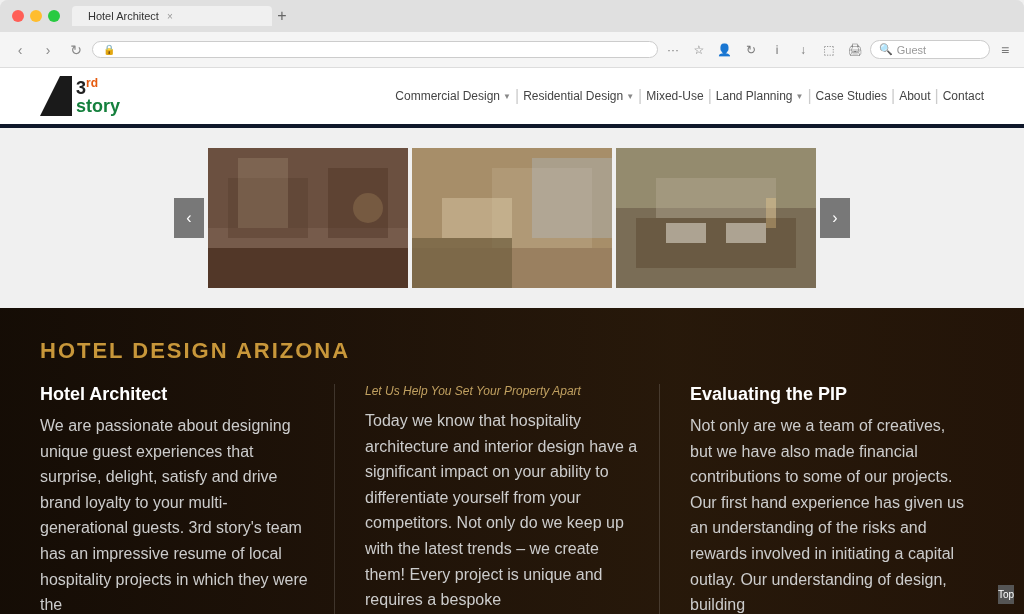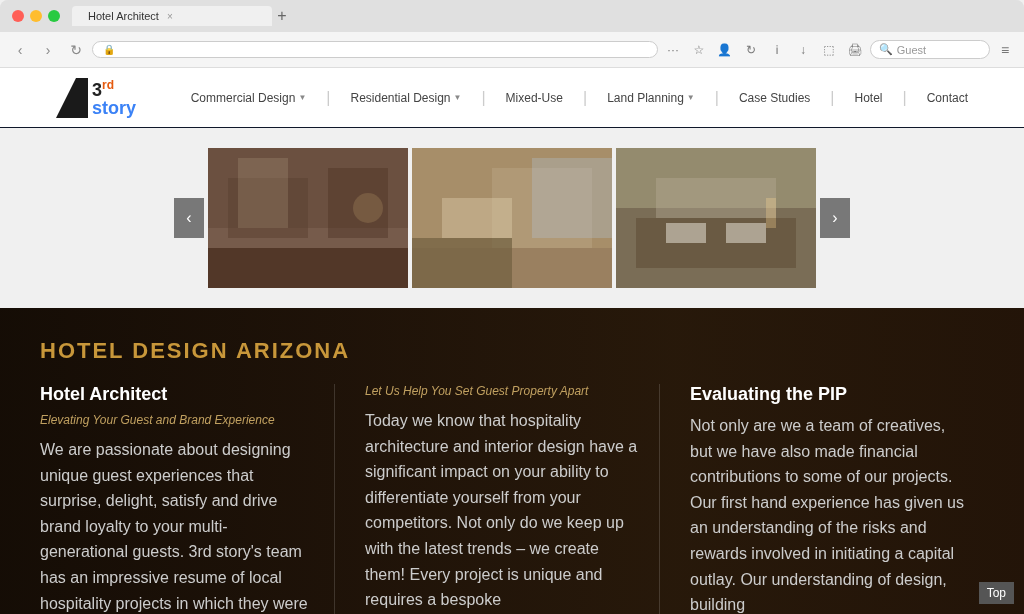--- a/index.html
+++ b/index.html
@@ -133,25 +133,25 @@
     
     .website {
       background: #fff;
       overflow: hidden;
       height: calc(614px - 68px);
     }
 
     
     .site-nav {
       background: #fff;
-      padding: 12px 56px;
+      padding: 12px 40px;
       display: flex;
       align-items: center;
       justify-content: space-between;
-      border-bottom: 1px solid #0f172a;
+      border-bottom: 4px solid #0f172a;
       height: 60px;
     }
     .logo {
       display: flex;
       align-items: center;
       gap: 4px;
     }
     .logo-icon {
       width: 32px;
       height: 40px;
@@ -159,25 +159,25 @@
       align-items: center;
       justify-content: center;
     }
     .logo-text {
       font-size: 18px;
       font-weight: bold;
       color: #222;
       line-height: 1;
     }
     .logo-text .rd { color: #e55a0e; font-size: 12px; vertical-align: super; }
-    .logo-text .story { display: block; font-size: 18px; color: #3b82f6; }
+    .logo-text .story { display: block; font-size: 18px; color: #15803d; }
     .nav-menu {
       display: flex;
       align-items: center;
-      gap: 20px;
+      gap: 4px;
       list-style: none;
     }
     .nav-menu li {
       font-size: 12px;
       color: #444;
       cursor: pointer;
       display: flex;
       align-items: center;
       gap: 3px;
     }
@@ -297,22 +297,22 @@
       z-index: 1;
     }
 
     
     .top-btn {
       position: absolute;
       bottom: 10px;
       right: 10px;
       background: #555;
       color: #fff;
-      font-size: 12px;
-      padding: 4px 8px;
+      font-size: 10px;
+      padding: 4px 0;
       cursor: pointer;
       z-index: 10;
     }
   </style>
 </head>
 <body>
 
 <div class="browser-chrome">
 
   <div class="browser-titlebar">
@@ -386,21 +386,21 @@
       <li>
         <span>Land Planning</span>
         <span class="nav-arrow">▼</span>
       </li>
       <span class="nav-divider">|</span>
       <li>
         <span>Case Studies</span>
       </li>
       <span class="nav-divider">|</span>
       <li>
-        <span>Hotel</span>
+        <span>About</span>
       </li>
       <span class="nav-divider">|</span>
       <li>
         <span>Contact</span>
       </li>
     </ul>
   </nav>
 
   <div class="carousel-section">
     <div class="carousel-wrapper">
@@ -449,27 +449,26 @@
     </div>
   </div>
 
   <div class="lower-section">
     <div class="lower-bg"></div>
     <div class="lower-content">
       <div class="section-tag">HOTEL DESIGN ARIZONA</div>
       <div class="columns-wrapper">
         <div class="col">
           <div class="col-title">Hotel Architect</div>
-          <div class="col-subtitle">Elevating Your Guest and Brand Experience</div>
           <div class="col-text">We are passionate about designing unique guest experiences that surprise, delight, satisfy and drive brand loyalty to your multi-generational guests.
 
 3rd story's team has an impressive resume of local hospitality projects in which they were the</div>
         </div>
         <div class="col">
-          <div class="col-subtitle">Let Us Help You Set Guest Property Apart</div>
+          <div class="col-subtitle">Let Us Help You Set Your Property Apart</div>
           <div class="col-text">Today we know that hospitality architecture and interior design have a significant impact on your ability to differentiate yourself from your competitors. Not only do we keep up with the latest trends – we create them!
 
 Every project is unique and requires a bespoke</div>
         </div>
         <div class="col">
           <div class="col-title">Evaluating the PIP</div>
           <div class="col-text">Not only are we a team of creatives, but we have also made financial contributions to some of our projects. Our first hand experience has given us an understanding of the risks and rewards involved in initiating a capital outlay.
 
 Our understanding of design, building</div>
         </div>

